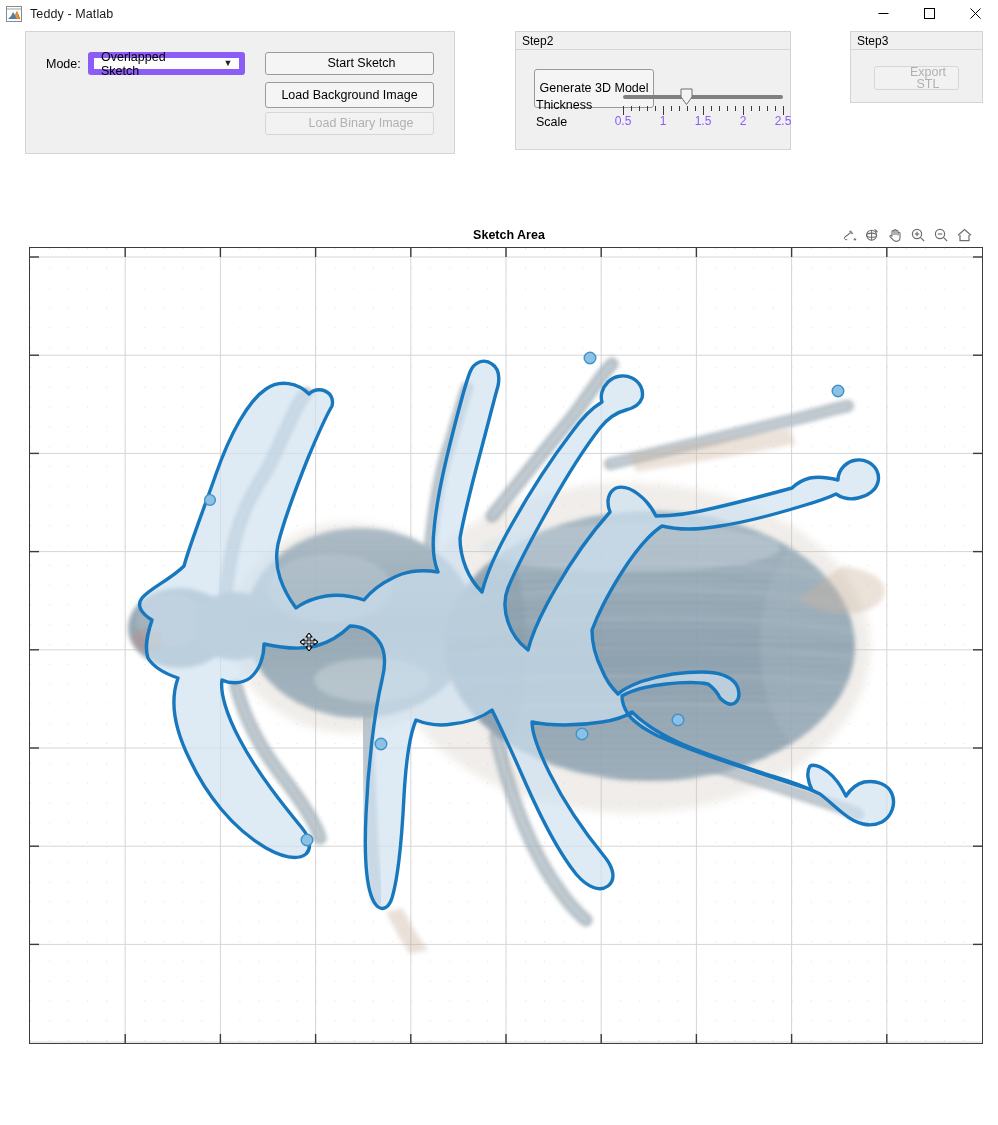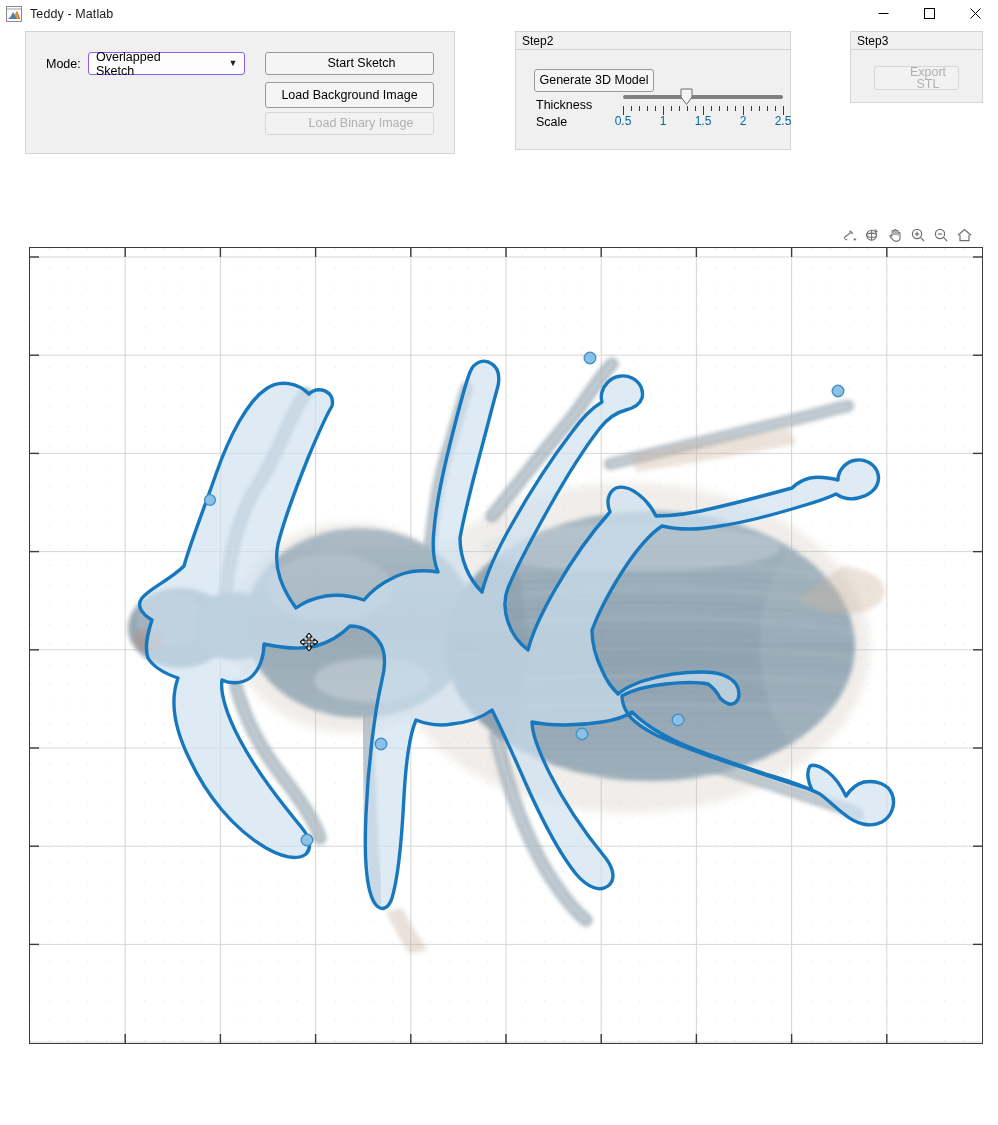--- a/index.html
+++ b/index.html
@@ -118,21 +118,21 @@
     color: #b0b0b0;
     border-color: #d6d6d6;
     background: #f2f2f2;
     padding-left: 23px;
   }
 
   .mat-combo {
     position: absolute;
     box-sizing: border-box;
     background: #fdfdfd;
-    border: 1px solid #8b5cf6;
+    border: 6px solid #8b5cf6;
     border-radius: 3px;
     font-size: 12.5px;
     color: #000;
     display: flex;
     align-items: center;
     cursor: default;
     gap: 42px;
   }
   .mat-combo .combo-text { padding-left: 7px; flex: 1; }
   .mat-combo .combo-arrow {
@@ -163,21 +163,21 @@
     position: absolute; top: 0;
     width: 1px; background: #3a3a3a;
     display: block;
   }
   #slider-ticks i.major { height: 9px; }
   #slider-ticks i.minor { height: 5px; top: 0px; }
   #slider-labels { position: absolute; left: 0; top: 30px; width: 160px; height: 14px; }
   #slider-labels span {
     position: absolute;
     font-size: 12px;
-    color: #0369a1;
+    color: #8b5cf6;
     transform: translateX(-50%);
     white-space: nowrap;
   }
 
   
   #axes-header {
     position: absolute;
     left: 0; top: 228px;
     width: 998px; height: 20px;
   }
@@ -265,21 +265,21 @@
 
       <button class="mat-btn" style="left:239px; top:20px; width:169px; height:23px;padding-left:24px;">Start Sketch</button>
       <button class="mat-btn" style="left:239px; top:50px; width:169px; height:26px;">Load Background Image</button>
       <button class="mat-btn disabled" style="left:239px; top:80px; width:169px; height:23px;">Load Binary Image</button>
     </div>
   </div>
 
   <div class="panel" id="panel-step2">
     <div class="panel-title">Step2</div>
     <div class="panel-body">
-      <button class="mat-btn" style="left:18px; top:19px; width:120px; height:23px;">Generate 3D Model</button>
+      <button class="mat-btn" style="left:18px; top:19px; width:120px; height:39px;">Generate 3D Model</button>
 
       <span class="lbl" style="left:20px; top:48px;">Thickness</span>
       <span class="lbl" style="left:20px; top:65px;">Scale</span>
 
       <div id="slider-wrap">
         <div id="slider-track"></div>
         <div id="slider-thumb" style="left: 64px;">
           <svg width="13" height="18" viewBox="0 0 13 18">
             <path d="M1 1 H12 V9 L6.5 16.5 L1 9 Z" fill="#f4f4f4" stroke="#6e6e6e" stroke-width="1"></path>
           </svg>
@@ -320,20 +320,21 @@
 
   <div class="panel" id="panel-step3">
     <div class="panel-title">Step3</div>
     <div class="panel-body">
       <button class="mat-btn disabled" style="left:23px; top:16px; width:85px; height:24px;">Export STL</button>
     </div>
   </div>
 </div>
 
 <div id="axes-header">
+  <div id="axes-title">Sketch Area</div>
   <div id="axes-toolbar">
 
     <div class="tb-btn">
       <svg width="16" height="16" viewBox="0 0 16 16" stroke="#6e6e6e" fill="none" stroke-width="1.1">
         <path d="M3.2 11.8 C3.2 9.8 5 9.2 6.4 8.2 L10.6 4.6"></path>
         <path d="M9.2 3.3 L12.4 6.2 L11 7.6 L8 4.6 Z" fill="#8d8d8d" stroke="none"></path>
         <path d="M3.2 11.8 L6.6 12.2 L5.2 13.6 Z" fill="#6e6e6e" stroke="none"></path>
         <path d="M12.6 12.4 h2.6 M13.9 11.1 v2.6" stroke-width="1"></path>
       </svg>
     </div>

